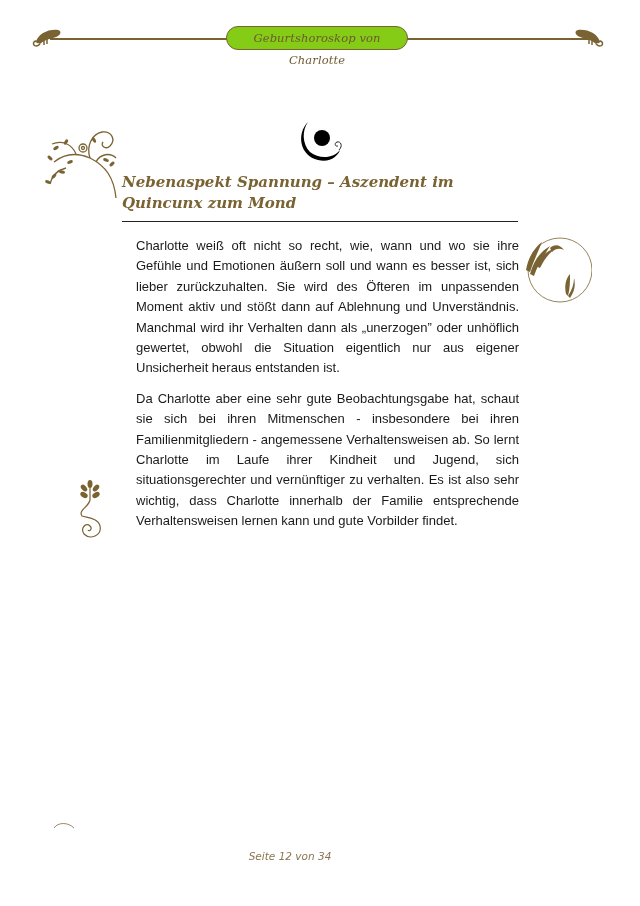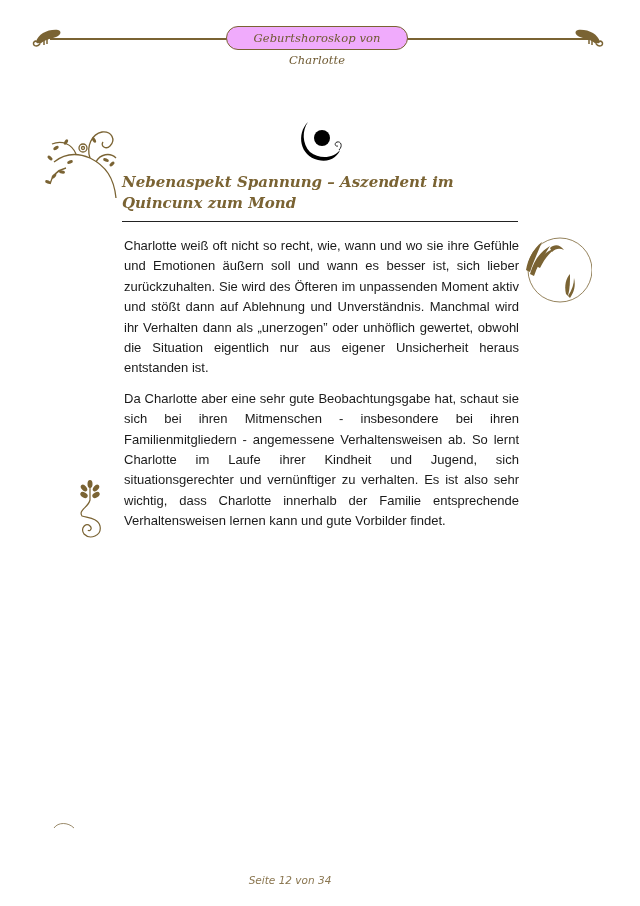--- a/index.html
+++ b/index.html
@@ -1,25 +1,25 @@
 <!DOCTYPE html>
 <html><head>
 <meta charset="utf-8">
 <style>
   html, body { margin:0; padding:0; background:#ffffff; }
   body { width:640px; height:906px; position:relative; overflow:hidden; font-family:"DejaVu Sans", sans-serif; }
   .header-line { position:absolute; top:38px; left:50px; width:540px; height:1.5px; background:#7a6333; }
-  .header-badge { position:absolute; top:26px; left:226px; width:182px; height:24px; border:1.5px solid #7a6333; border-radius:13px; background:#f0abfc; box-sizing:border-box; text-align:center; }
+  .header-badge { position:absolute; top:26px; left:226px; width:182px; height:24px; border:1.5px solid #7a6333; border-radius:13px; background:#84cc16; box-sizing:border-box; text-align:center; }
   .header-badge span { font-family:"DejaVu Serif", serif; font-style:italic; font-size:11.5px; color:#6f5a32; line-height:21px; letter-spacing:0.1px; }
   .flourish { position:absolute; }
   .title { position:absolute; top:172px; left:122px; width:396px; text-align:left; font-family:"DejaVu Serif", serif; font-style:italic; font-weight:bold; font-size:15px; line-height:21px; color:#7a6333; }
   .title-rule { position:absolute; top:221px; left:122px; width:396px; height:1.3px; background:#222; }
   .body-text { position:absolute; top:236px; left:124px; width:395px; font-family:"Liberation Sans", sans-serif; font-size:13px; line-height:20.4px; color:#1a1a1a; text-align:justify; hyphens:manual; }
-  .body-text p { margin:0 0 10px 0; }
-  .footer { position:absolute; top:874px; left:0; width:580px; text-align:center; font-family:"DejaVu Sans", sans-serif; font-style:italic; font-size:10.5px; color:#8a7650; }
+  .body-text p { margin:0 0 10px 12px; }
+  .footer { position:absolute; top:850px; left:0; width:580px; text-align:center; font-family:"DejaVu Sans", sans-serif; font-style:italic; font-size:10.5px; color:#8a7650; }
 </style>
 </head>
 <body>
 
 <div class="header-line"></div>
 
 <svg class="flourish" style="left:30px;top:26px;" width="36" height="24" viewBox="0 0 36 24">
   <path d="M6 16 C8 8, 18 3, 28 4 C32 5, 31 9, 26 11 C20 13, 14 14, 10 18 Z" fill="#7a6333"></path>
   <path d="M10 18 C6 22, 2 19, 4 16 C6 14, 8 16, 7 17" fill="none" stroke="#7a6333" stroke-width="1.5"></path>
   <path d="M14 14 L14 19 M17 13 L17 18" stroke="#7a6333" stroke-width="1.5"></path>

